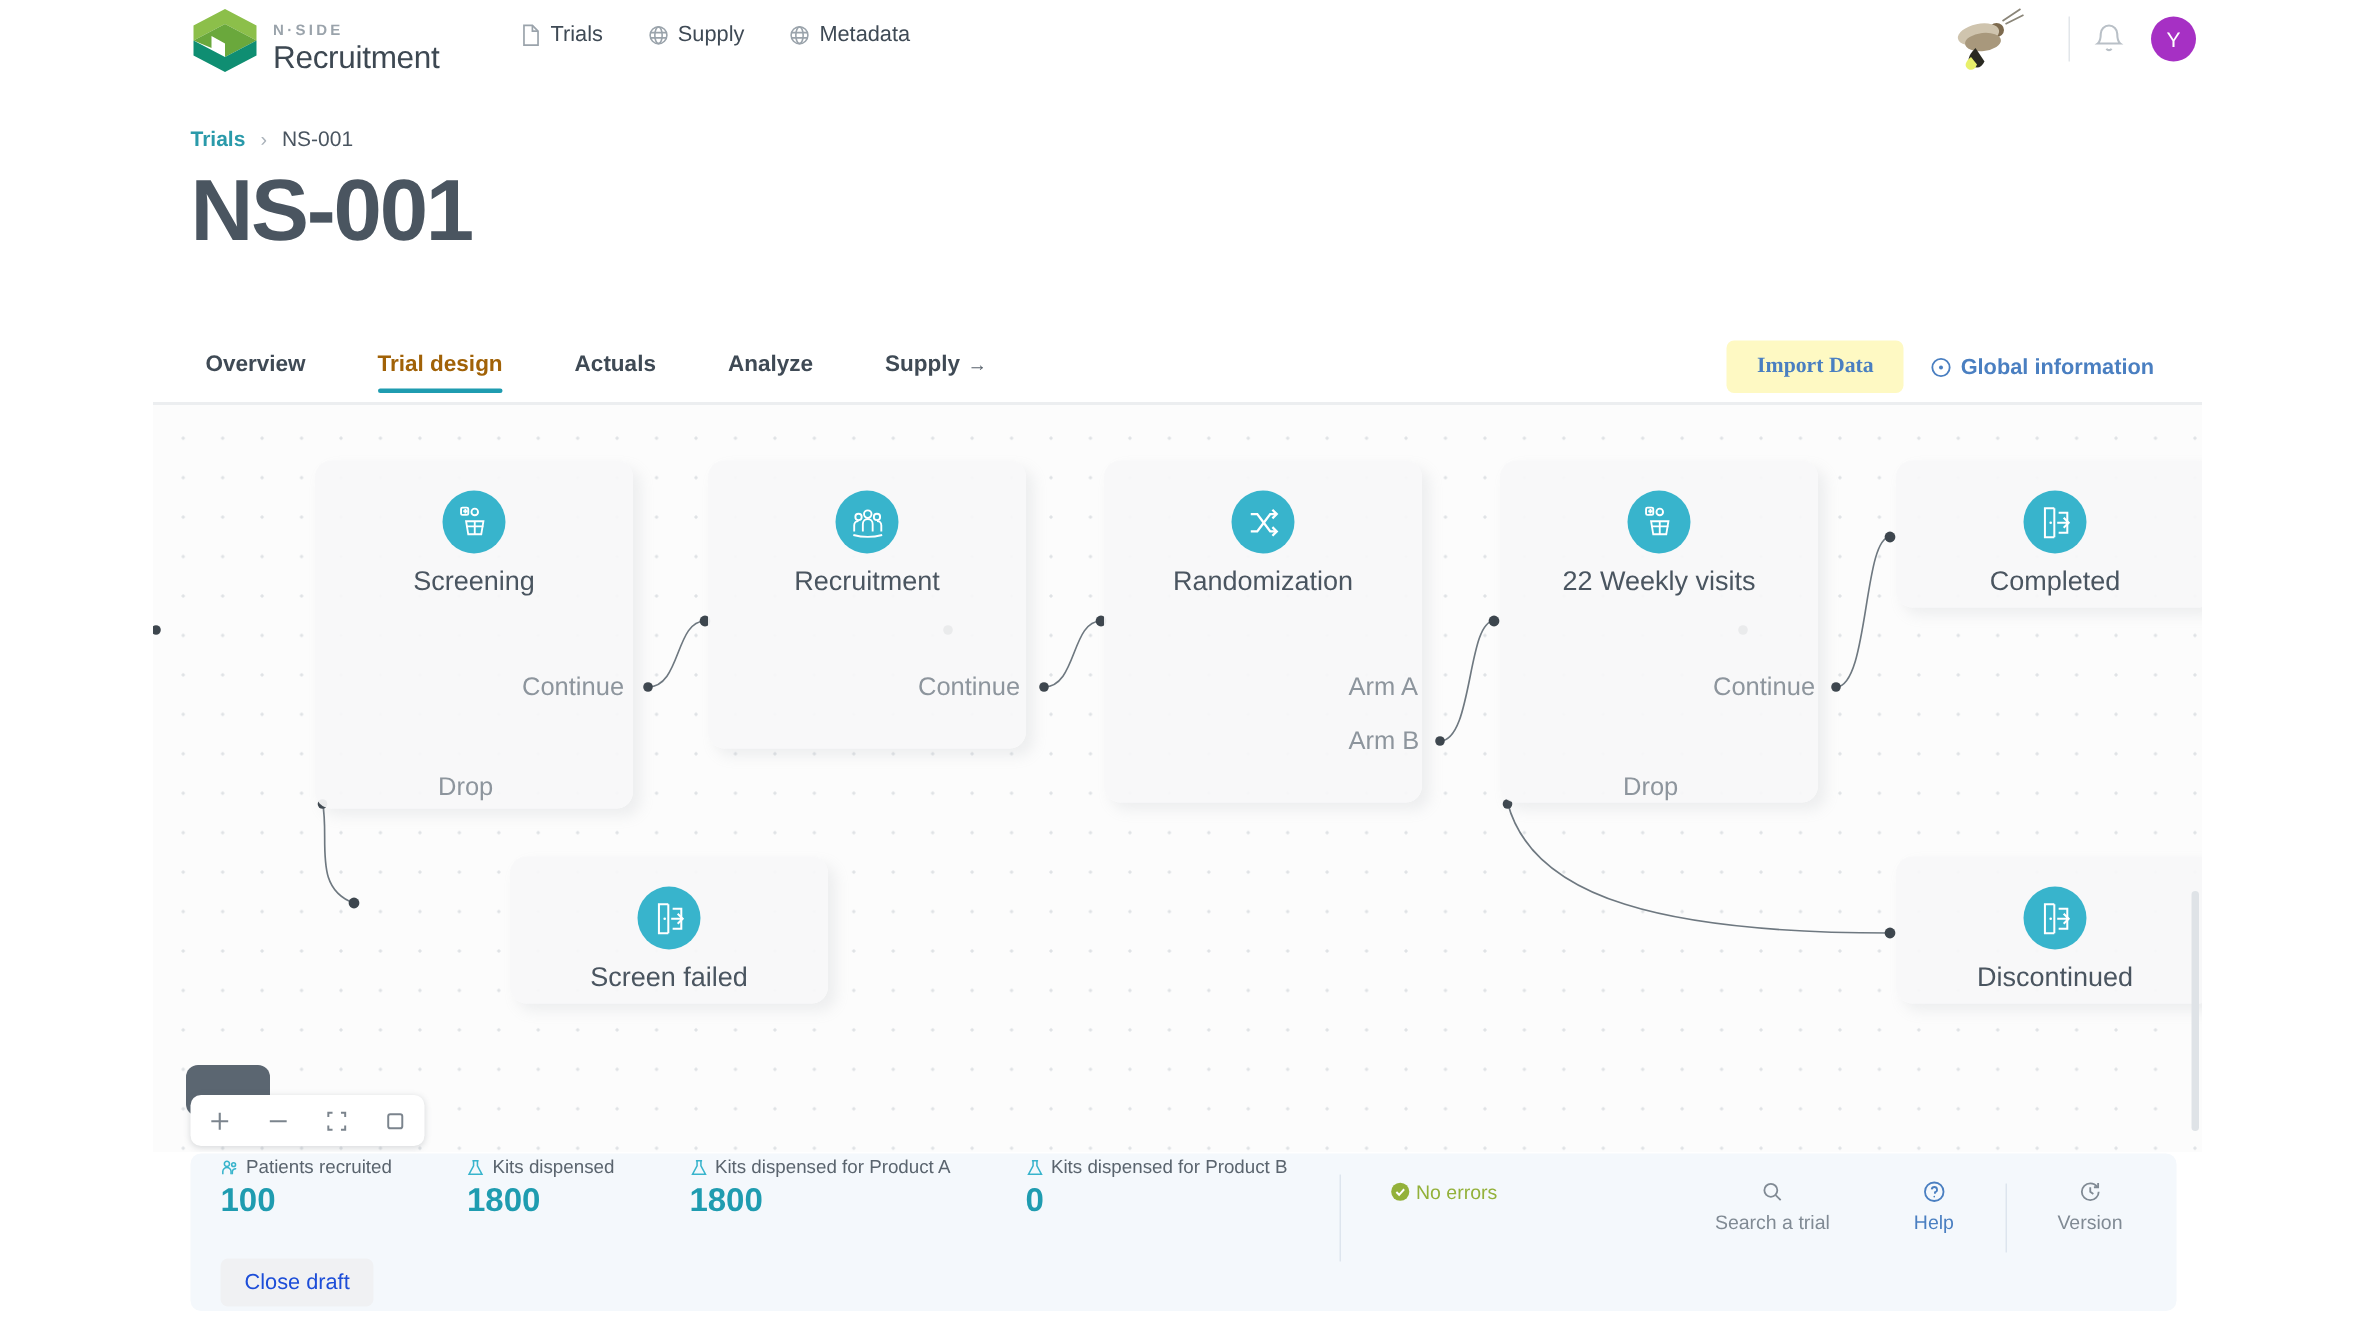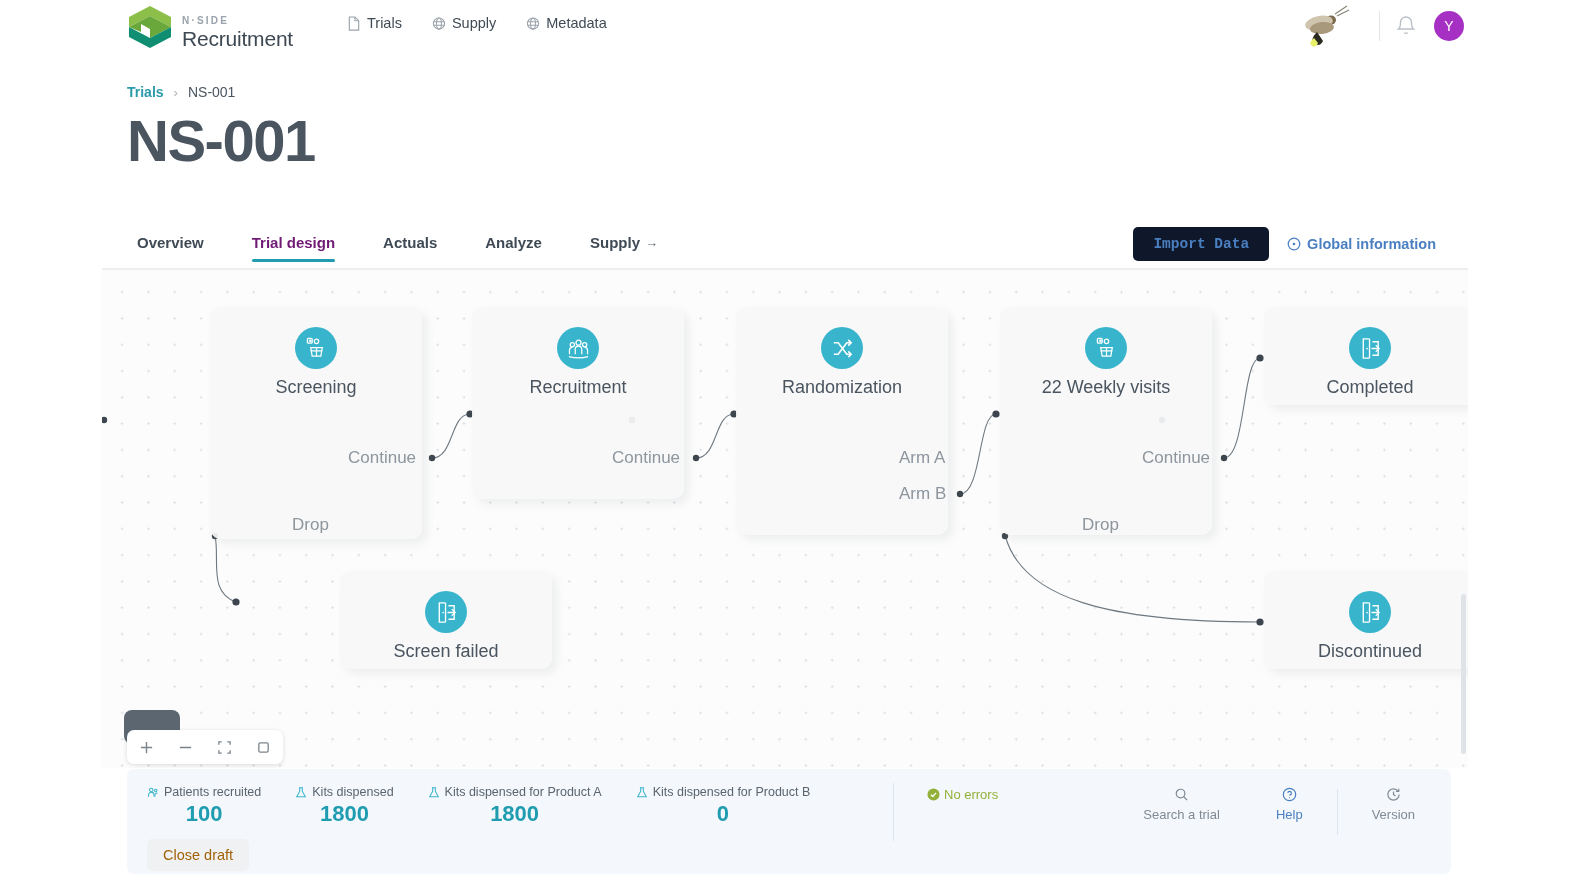--- a/index.html
+++ b/index.html
@@ -74,36 +74,36 @@
   
   .tabbar {
     position: absolute; left: 102px; top: 234px; width: 1366px; height: 34px;
   }
   .tabs { position: absolute; left: 35px; top: 0; display: flex; gap: 48px; }
   .tab {
     font-size: 15px; font-weight: 700; color: #3f4a55;
     padding-bottom: 11px; cursor: pointer; position: relative;
     display: flex; align-items: center; gap: 5px;
   }
-  .tab.active { color: #701a75; }
+  .tab.active { color: #a16207; }
   .tab.active::after {
     content: ""; position: absolute; left: 0; right: 0; bottom: 0;
     height: 3px; background: #1f9cb0; border-radius: 2px;
   }
   .tab .arrow { font-size: 13px; color: #5a646e; }
 
   .tab-actions {
     position: absolute; right: 26px; top: -7px;
     display: flex; align-items: center; gap: 12px;
   }
   .btn-import {
-    background: #0f172a; color: #4a7fc1; border: none;
+    background: #fef9c3; color: #4a7fc1; border: none;
     font-size: 14.5px; font-weight: 700;
     padding: 9px 20px; border-radius: 5px; cursor: pointer;
-    font-family: Liberation Mono, monospace;
+    font-family: Liberation Serif, serif;
   }
   .btn-global {
     display: flex; align-items: center; gap: 6px;
     color: #4a7fc1; font-size: 14.5px; font-weight: 700; cursor: pointer;
     padding: 8px 6px;
   }
   .btn-global .gico { width: 14px; height: 14px; }
 
   
   .canvas {
@@ -165,41 +165,41 @@
     position: absolute; right: 2px; top: 324px;
     width: 5px; height: 160px; border-radius: 3px; background: #dfe3e7;
     cursor: pointer;
   }
 
   
   .bottombar {
     position: absolute; left: 127px; top: 769px; width: 1324px; height: 105px;
     background: #f4f8fc; border-radius: 7px;
   }
-  .stats { position: absolute; left: 20px; top: 16px; display: flex; gap: 0; text-align: center; }
+  .stats { position: absolute; left: 20px; top: 2px; display: flex; gap: 16px; }
   .stat { margin-right: 34px; }
   .stat-head {
     display: flex; align-items: center; gap: 5px;
     font-size: 12.5px; color: #5a646e;
   }
   .stat-head svg { width: 12px; height: 13px; color: #38b4cc; }
   .stat-val {
     font-size: 22px; font-weight: 700; color: #1f9cb0; margin-top: 2px;
   }
 
   .bb-actions { position: absolute; left: 20px; top: 70px; display: flex; gap: 8px; }
   .btn-publish {
     background: #21a8bd; color: #fff; border: none; border-radius: 5px;
     font-size: 14.5px; font-weight: 700; padding: 8px 16px;
     display: flex; align-items: center; gap: 8px; cursor: pointer;
     font-family: "Liberation Sans", sans-serif;
   }
   .btn-publish svg { width: 14px; height: 15px; }
   .btn-close {
-    background: #f0f1f3; color: #a16207; border: none; border-radius: 5px;
+    background: #f0f1f3; color: #1d4ed8; border: none; border-radius: 5px;
     font-size: 14.5px; padding: 8px 16px; cursor: pointer;
     font-family: "Liberation Sans", sans-serif;
   }
 
   .bb-sep {
     position: absolute; left: 766px; top: 14px;
     width: 1px; height: 58px; background: #dde5ee;
   }
   .status-ok {
     position: absolute; left: 800px; top: 18px;

